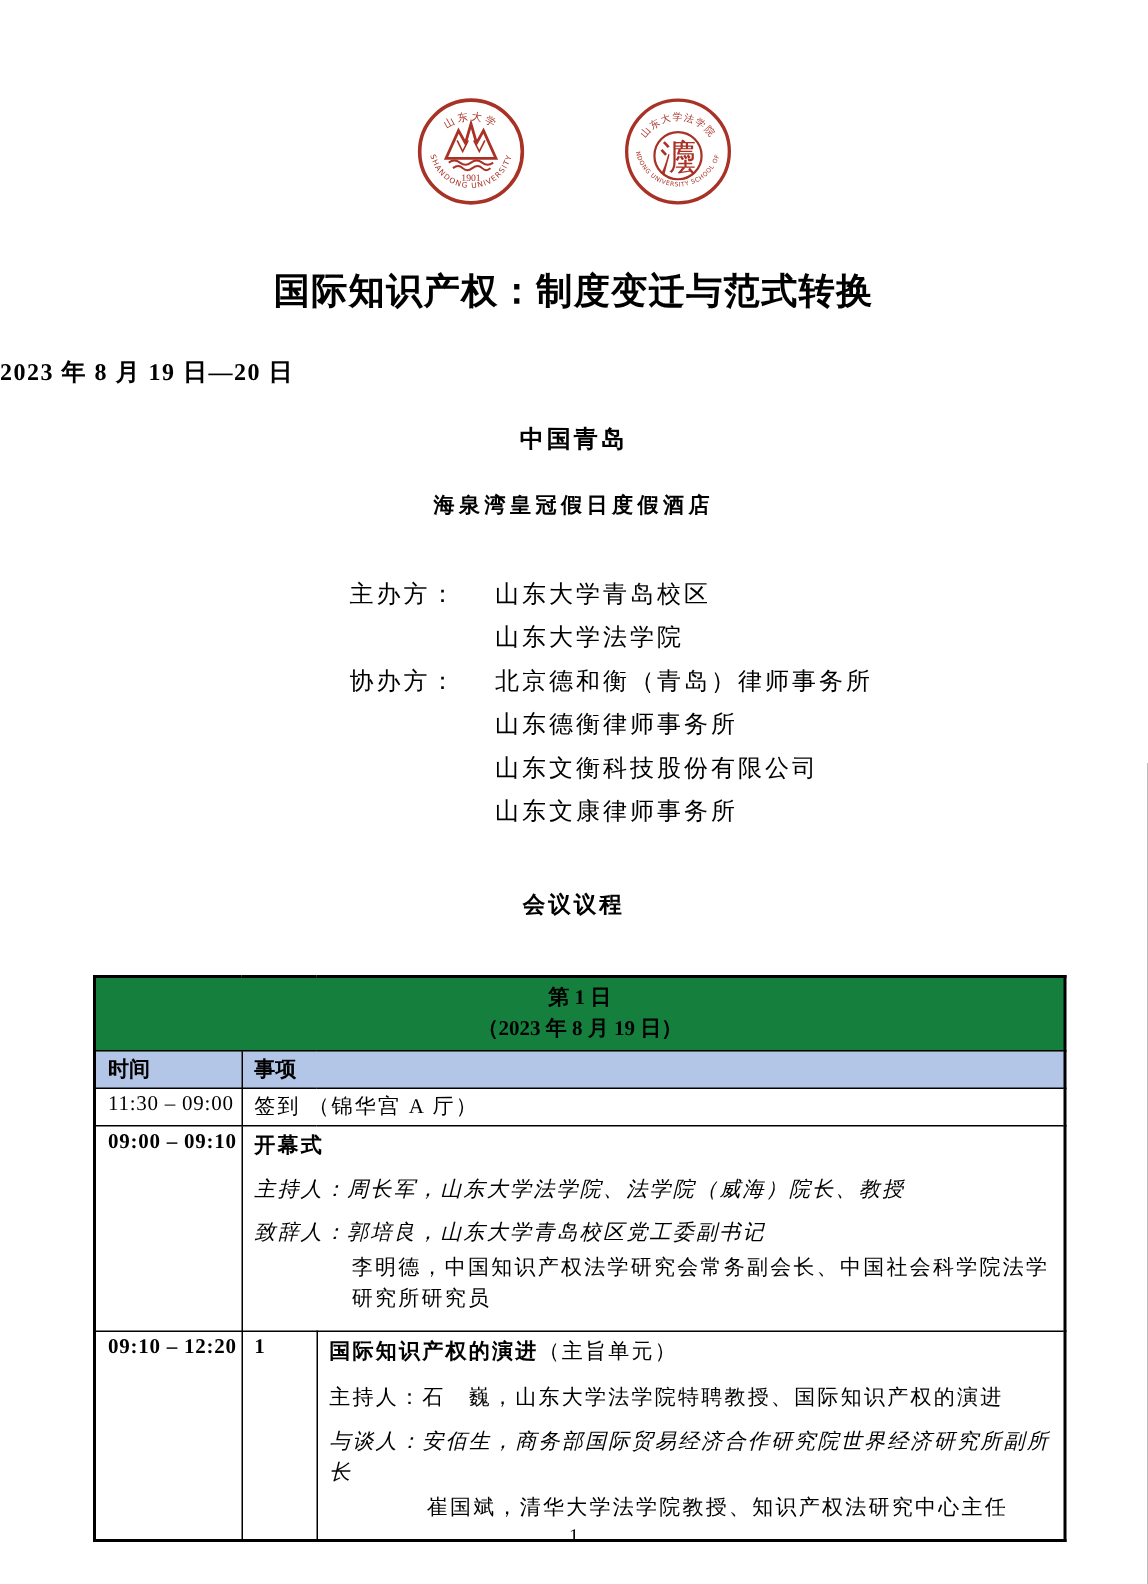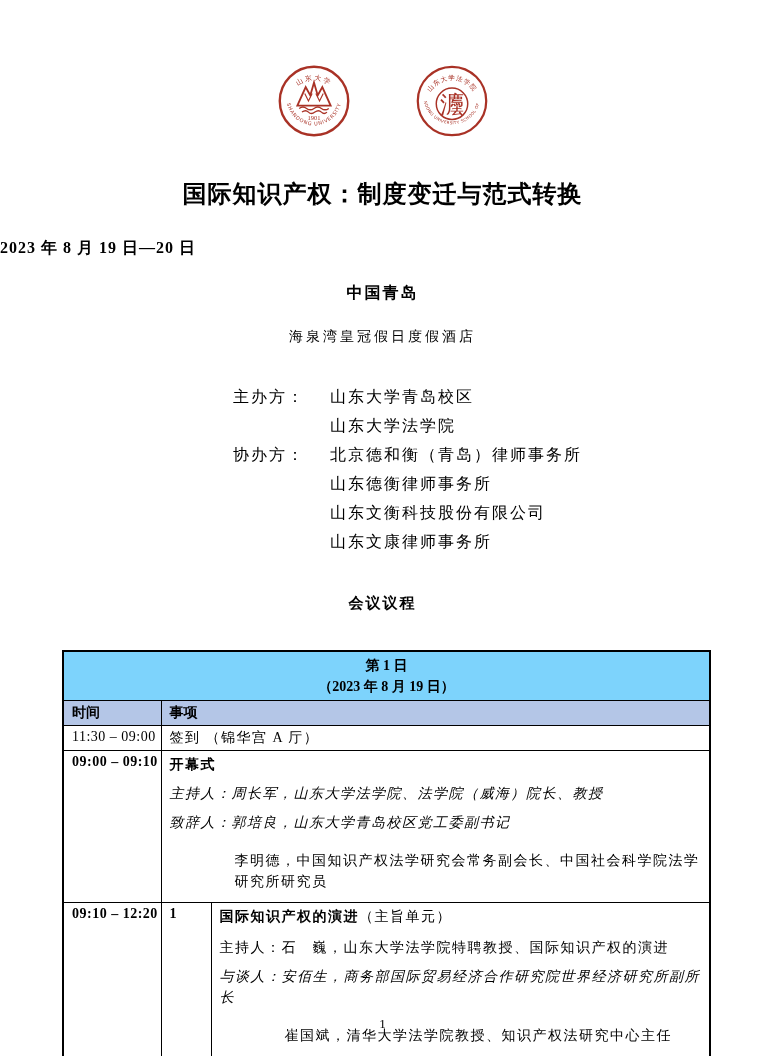--- a/index.html
+++ b/index.html
@@ -8,44 +8,44 @@
     margin:0 auto;overflow:hidden;
     font-family:"Liberation Serif","DejaVu Serif",serif;color:#000;
   }
   
   .logo-row{display:flex;justify-content:center;gap:64px;padding-top:64px;}
   .seal{width:74px;height:74px;}
   
   .doc-title{margin-top:40px;text-align:center;font-size:24px;font-weight:bold;letter-spacing:1px;}
   .doc-date{margin-top:28px;text-align:left;font-size:16px;font-weight:bold;letter-spacing:1px;}
   .doc-city{margin-top:24px;text-align:center;font-size:16px;font-weight:bold;letter-spacing:2px;}
-  .doc-venue{margin-top:24px;text-align:center;font-size:14px;letter-spacing:3px;}
+  .doc-venue{margin-top:24px;text-align:center;font-size:14px;letter-spacing:3px;font-weight:bold;}
   
   .org{margin-top:36px;margin-left:233px;font-size:16px;letter-spacing:2px;}
   .org-row{display:flex;height:29px;line-height:29px;}
   .org-label{width:97px;flex:0 0 97px;}
   
   .agenda-heading{margin-top:38px;text-align:center;font-size:15px;font-weight:bold;letter-spacing:2px;}
   table.agenda{
     border-collapse:collapse;table-layout:fixed;
     margin-left:62px;margin-top:37px;width:649px;
     font-size:14px;
   }
   table.agenda td{border:1.5px solid #000;vertical-align:top;padding:3px 8px;}
   table.agenda{border:2px solid #000;}
-  td.day-head{background:#7dd3fc;text-align:center;font-weight:bold;padding:2px 8px;line-height:21px;border-bottom-width:1px;}
+  td.day-head{background:#15803d;text-align:center;font-weight:bold;padding:2px 8px;line-height:21px;border-bottom-width:1px;}
   td.col-head{background:#B4C6E7;font-weight:bold;padding:3px 8px;}
   td.time{white-space:nowrap;letter-spacing:0.5px;}
   td.time.bold{font-weight:bold;}
   td.numcell{font-weight:bold;}
   .item-line{line-height:21px;letter-spacing:1.5px;}
   .item-title{font-weight:bold;}
   .mt{margin-top:8px;font-style:italic;}
   .mt-lg{margin-top:10px;}
-  .indent{margin-left:65px;margin-top:17px;}
+  .indent{margin-left:65px;margin-top:2px;}
   .cell-pad-bottom{padding-bottom:10px !important;}
   .row1-item{letter-spacing:1.5px;}
   
   .page-number{position:absolute;left:0;right:0;bottom:24px;text-align:center;font-size:13px;}
 </style>
 </head>
 <body>
 
 <div class="page">
 

